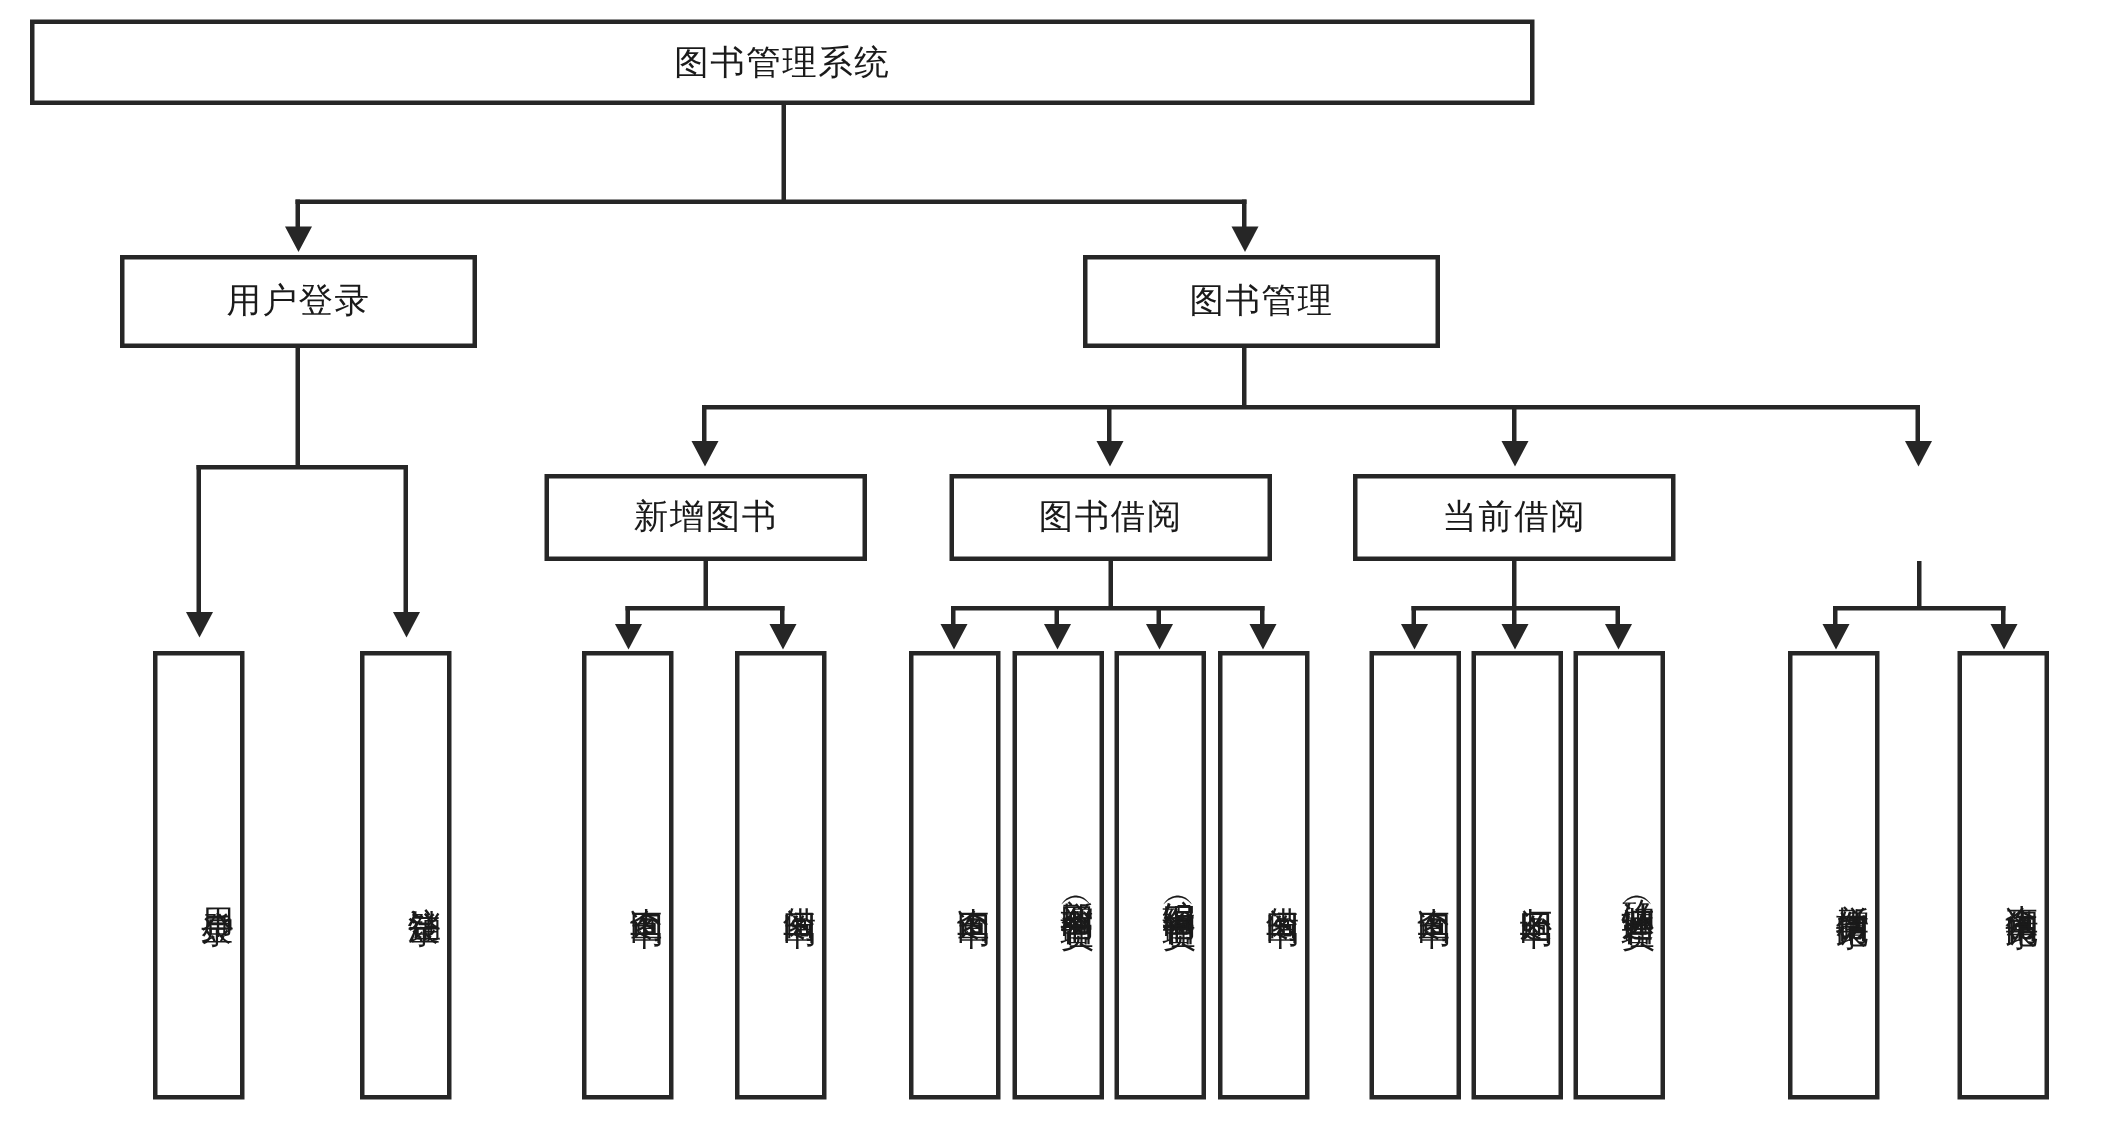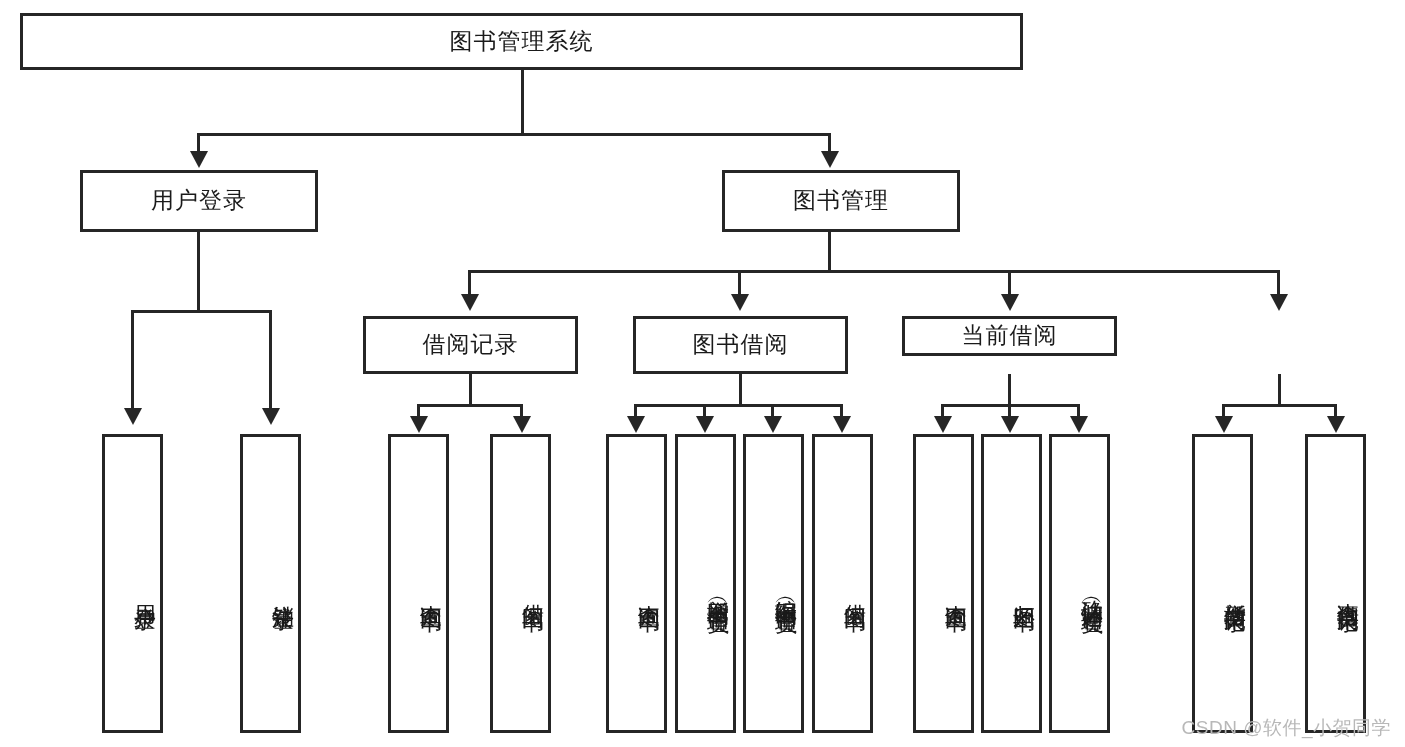--- a/index.html
+++ b/index.html
@@ -107,28 +107,28 @@
   <div class="conn v-line" style="left:468px; top:270px; height:26px;"></div>
   <div class="arrow" style="left:461px; top:294px;"></div>
   <div class="conn v-line" style="left:738px; top:270px; height:26px;"></div>
   <div class="arrow" style="left:731px; top:294px;"></div>
   <div class="conn v-line" style="left:1008px; top:270px; height:26px;"></div>
   <div class="arrow" style="left:1001px; top:294px;"></div>
   <div class="conn v-line" style="left:1277px; top:270px; height:26px;"></div>
   <div class="arrow" style="left:1270px; top:294px;"></div>
 
   <div class="node node-h" style="left:363px; top:316px; width:215px; height:58px;">
-    <span>借阅记录</span>
+    <span>新增图书</span>
   </div>
 
   <div class="node node-h" style="left:633px; top:316px; width:215px; height:58px;">
     <span>图书借阅</span>
   </div>
 
-  <div class="node node-h" style="left:902px; top:316px; width:215px; height:40px;">
+  <div class="node node-h" style="left:902px; top:316px; width:215px; height:58px;">
     <span>当前借阅</span>
   </div>
 
 
   <div class="conn v-line" style="left:469px; top:374px; height:32px;"></div>
   <div class="conn h-line" style="left:417px; top:404px; width:106px;"></div>
   <div class="conn v-line" style="left:417px; top:404px; height:14px;"></div>
   <div class="arrow" style="left:410px; top:416px;"></div>
   <div class="conn v-line" style="left:520px; top:404px; height:14px;"></div>
   <div class="arrow" style="left:513px; top:416px;"></div>
@@ -197,15 +197,14 @@
     <span>确认归还（管理员）</span>
   </div>
 
   <div class="node node-v" style="left:1192px; top:434px; width:61px; height:299px;">
     <span>新增借阅记录</span>
   </div>
   <div class="node node-v" style="left:1305px; top:434px; width:61px; height:299px;">
     <span>查询借阅记录</span>
   </div>
 
-  <div class="watermark">CSDN @软件_小贺同学</div>
 
 </div>
 
 </body></html>

